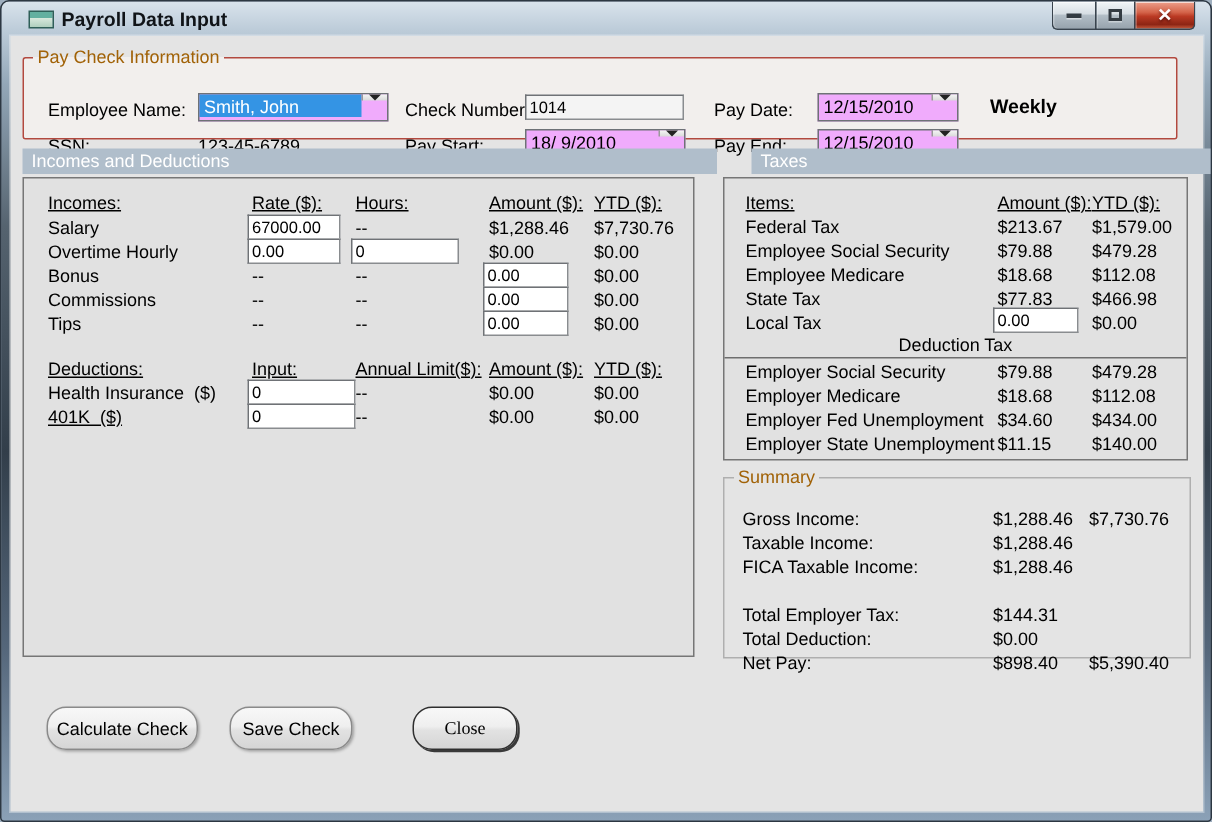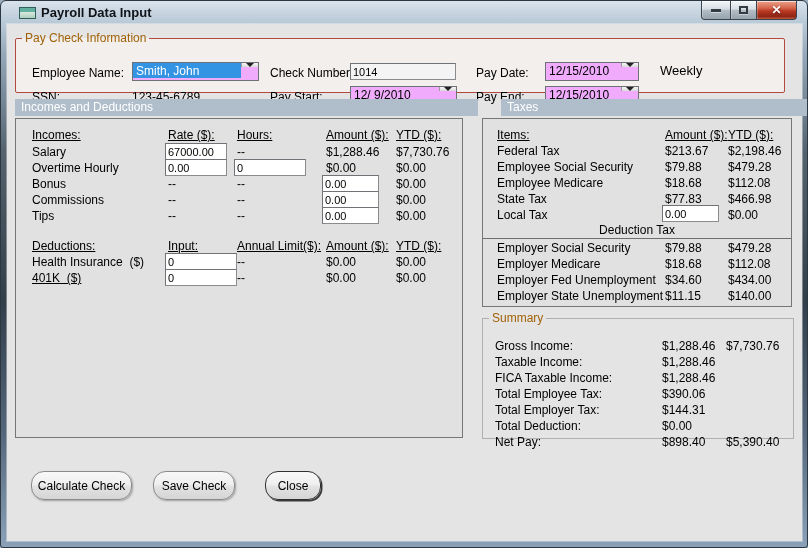--- a/index.html
+++ b/index.html
@@ -30,21 +30,21 @@
     background:linear-gradient(180deg,#EDA18D 0%,#D4644A 40%,#BB3A24 55%,#8E2514 85%,#C2573B 100%); }
   .glyph-min { width:10px; height:3px; background:#333B42; box-shadow:0 1px 0 rgba(255,255,255,.5); }
   .glyph-max { width:9px; height:8px; border:2px solid #333B42; background:transparent; box-shadow:0 1px 0 rgba(255,255,255,.4); }
   .glyph-close { color:#fff; font-size:12px; font-weight:bold; text-shadow:0 1px 2px rgba(60,0,0,.7); line-height:1; }
 
   
   .client { position:absolute; left:6px; top:23px; width:795px; height:517px; background:#E4E4E4;
     box-shadow:0 0 0 1px rgba(255,255,255,.35); }
 
   .lb { position:absolute; font-size:12px; color:#000; white-space:pre; }
-  .b  { font-weight:normal;text-align:right; }
+  .b  { font-weight:bold;text-align:right; }
   .u  { text-decoration:underline; }
 
   fieldset { position:absolute; padding:0; }
   legend { font-size:12px; color:#a16207; padding:0 3px; margin-left:6px; white-space:nowrap; }
 
   .red-group { left:8px; top:7px; width:770px; height:62px; border:1px solid #B2493F; background:#F2EFED; border-radius:2px; }
   .summary-group { left:475px; top:287px; width:312px; height:128px; border:1px solid #AFAFAF; background:transparent; }
 
   .tb { position:absolute; height:17px; background:#fff; border:1px solid #898C8F;
     border-top-color:#6F7276; border-left-color:#6F7276;
@@ -73,21 +73,21 @@
   .s1{left:12px} .s2{left:179px} .s3{left:243px}
 
   .er-header { position:absolute; left:0; top:104px; width:100%; height:16px; text-align:center;
     font-size:12px; border-bottom:1px solid #6E6E6E; white-space:nowrap; }
 
   .btn { position:absolute; height:29px; font-family:"Liberation Sans",sans-serif; font-size:12px; color:#000;
     background:linear-gradient(180deg,#F8F8F8,#EFEFEF 45%,#E2E2E2 55%,#D5D5D5);
     border:1px solid #8A8A8A; border-radius:13px; box-shadow:1px 1px 2px rgba(0,0,0,.3); cursor:default; }
   .btn-calc { left:24px; top:447px; width:101px; }
   .btn-save { left:146px; top:447px; width:82px; }
-  .btn-close { left:258px; top:447px; width:56px; border:1px solid #2F2F2F; box-shadow:1.5px 1.5px 0 #3A3A3A; }
+  .btn-close { left:268px; top:447px; width:70px; border:1px solid #2F2F2F; box-shadow:1.5px 1.5px 0 #3A3A3A;font-family:Liberation Serif, serif; }
 </style>
 </head>
 <body>
 
 <div class="window">
 
   <div class="titlebar">
     <div class="app-icon"></div>
     <div class="title-text">Payroll Data Input</div>
     <div class="winbtns">
@@ -127,21 +127,21 @@
           </div>
       </div>
 
       <div class="lb b" style="left:644px;top:18px;font-size:13px">Weekly</div>
 
       <div class="lb" style="left:16px;top:45px">SSN:</div>
       <div class="lb" style="left:116px;top:45px">123-45-6789</div>
 
       <div class="lb" style="left:254px;top:45px">Pay Start:</div>
       <div class="combo" style="left:334px;top:41px;width:107px">
-        <div class="val">12/ 9/2010</div>
+        <div class="val">18/ 9/2010</div>
         <div class="dd">
             <div class="arrow"></div>
           </div>
       </div>
 
       <div class="lb" style="left:460px;top:45px">Pay End:</div>
       <div class="combo" style="left:529px;top:41px;width:94px">
         <div class="val">12/15/2010</div>
         <div class="dd">
             <div class="arrow"></div>
@@ -229,21 +229,21 @@
     <div class="panel panel-right">
       <div class="row" style="top:9px">
         <span class="t1 u">Items:</span>
         <span class="t2 u">Amount ($):</span>
         <span class="t3 u">YTD ($):</span>
       </div>
 
       <div class="row" style="top:25px">
         <span class="t1">Federal Tax</span>
         <span class="t2">$213.67</span>
-        <span class="t3">$2,198.46</span>
+        <span class="t3">$1,579.00</span>
       </div>
       <div class="row" style="top:41px">
         <span class="t1">Employee Social Security</span>
         <span class="t2">$79.88</span>
         <span class="t3">$479.28</span>
       </div>
       <div class="row" style="top:57px">
         <span class="t1">Employee Medicare</span>
         <span class="t2">$18.68</span>
         <span class="t3">$112.08</span>
@@ -293,24 +293,20 @@
         <span class="s3">$7,730.76</span>
       </div>
       <div class="row" style="top:30px">
         <span class="s1">Taxable Income:</span>
         <span class="s2">$1,288.46</span>
       </div>
       <div class="row" style="top:46px">
         <span class="s1">FICA Taxable Income:</span>
         <span class="s2">$1,288.46</span>
       </div>
-      <div class="row" style="top:62px">
-        <span class="s1">Total Employee Tax:</span>
-        <span class="s2">$390.06</span>
-      </div>
       <div class="row" style="top:78px">
         <span class="s1">Total Employer Tax:</span>
         <span class="s2">$144.31</span>
       </div>
       <div class="row" style="top:94px">
         <span class="s1">Total Deduction:</span>
         <span class="s2">$0.00</span>
       </div>
       <div class="row" style="top:110px">
         <span class="s1">Net Pay:</span>

